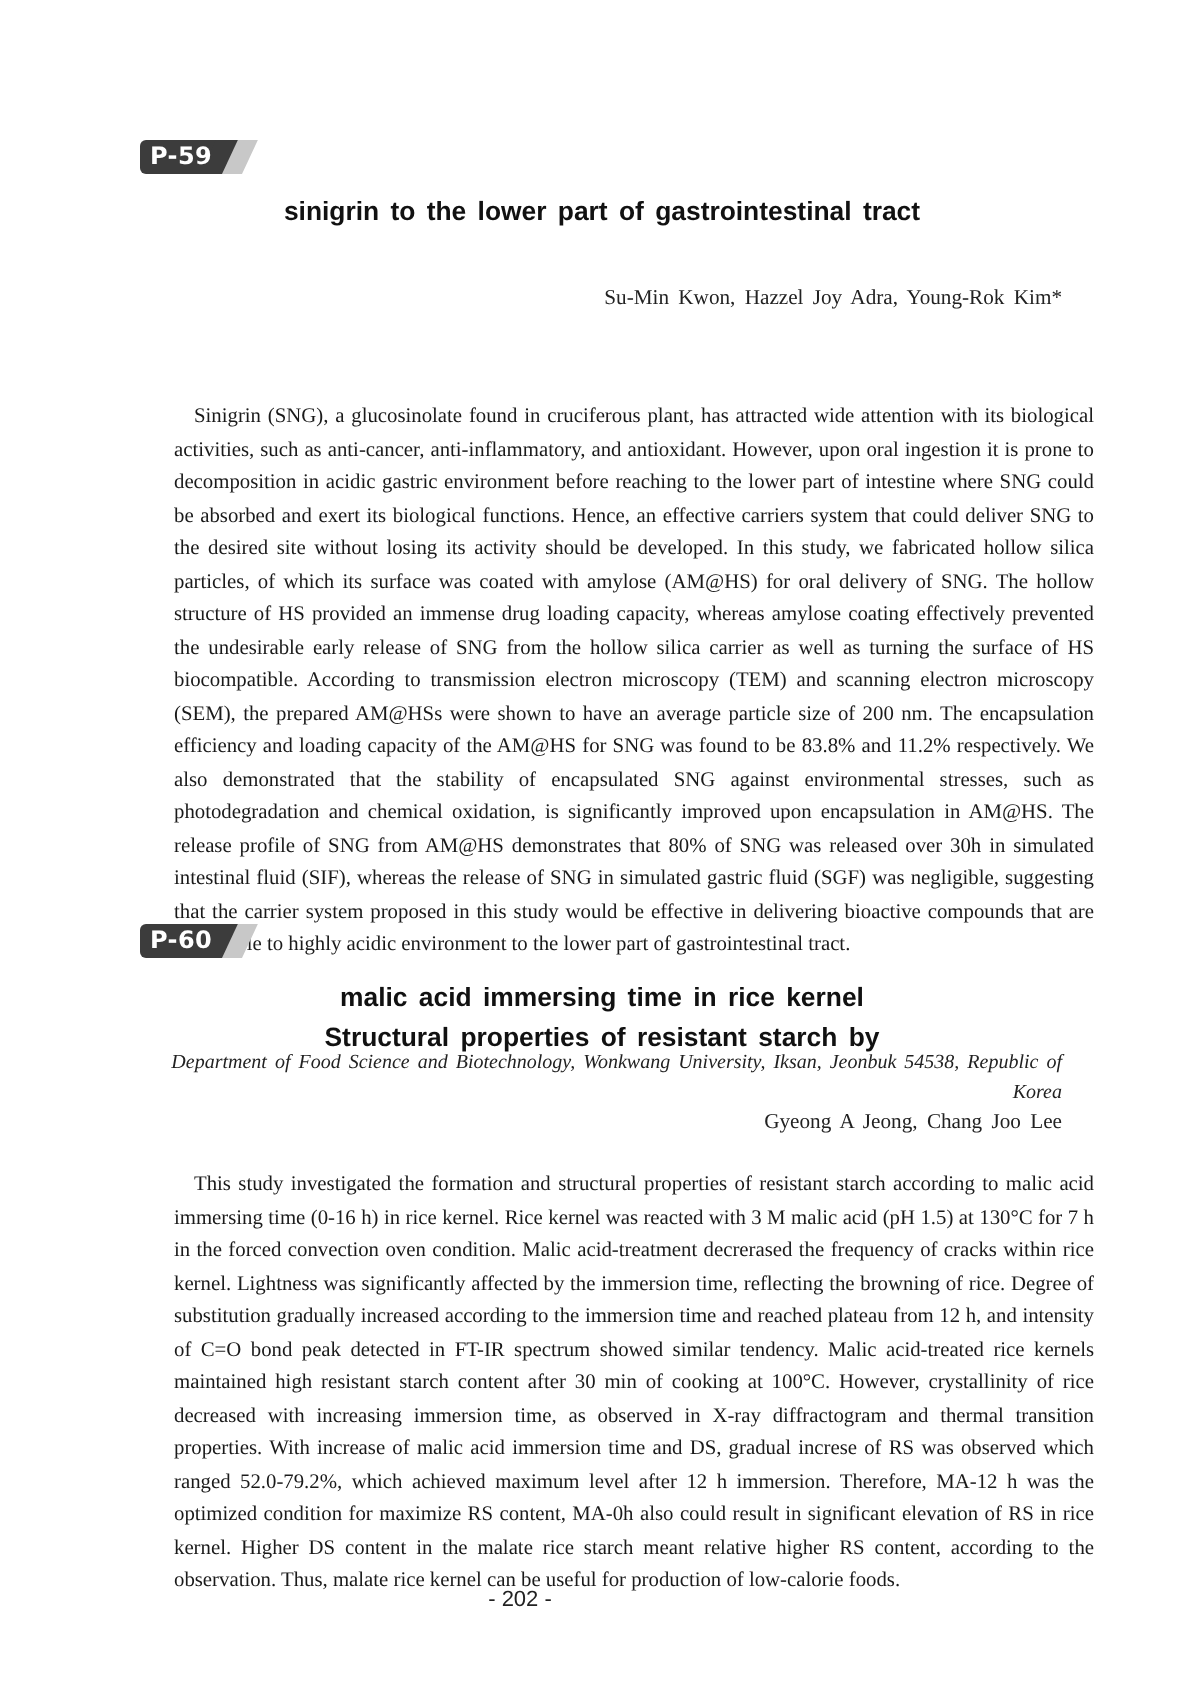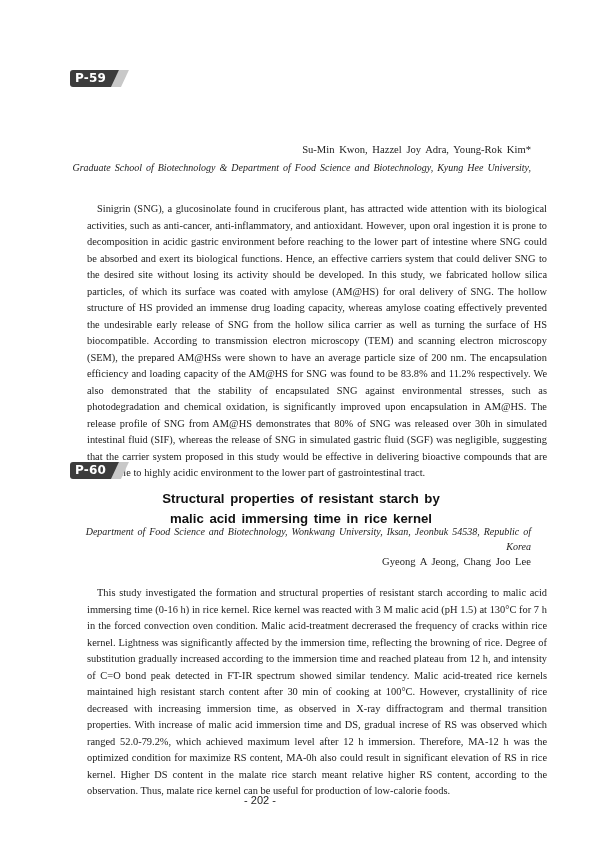--- a/index.html
+++ b/index.html
@@ -117,40 +117,40 @@
 <body>
 
 <div class="badge" style="top:70px;">
   <span class="badge-bg"></span>
   <span class="badge-slant"></span>
   <span class="badge-stripe"></span>
   <span class="badge-text">P-59</span>
 </div>
 
 <div class="title" style="top:96px;">
+  <div>sinigrin to the lower part of gastrointestinal tract</div>
 </div>
 
 <div class="authors" style="top:143px;">Su-Min Kwon, Hazzel Joy Adra, Young-Rok Kim*</div>
 
 <div class="affil" style="top:160px;">
-  <div>Graduate School of Biotechnology &amp; Department of Food Science and Biotechnology, Kyung Hee University,</div>
 </div>
 
 <p class="abstract" style="top:185px;">Sinigrin (SNG), a glucosinolate found in cruciferous plant, has attracted wide attention with its biological activities, such as anti-cancer, anti-inflammatory, and antioxidant. However, upon oral ingestion it is prone to decomposition in acidic gastric environment before reaching to the lower part of intestine where SNG could be absorbed and exert its biological functions. Hence, an effective carriers system that could deliver SNG to the desired site without losing its activity should be developed. In this study, we fabricated hollow silica particles, of which its surface was coated with amylose (AM@HS) for oral delivery of SNG. The hollow structure of HS provided an immense drug loading capacity, whereas amylose coating effectively prevented the undesirable early release of SNG from the hollow silica carrier as well as turning the surface of HS biocompatible. According to transmission electron microscopy (TEM) and scanning electron microscopy (SEM), the prepared AM@HSs were shown to have an average particle size of 200 nm. The encapsulation efficiency and loading capacity of the AM@HS for SNG was found to be 83.8% and 11.2% respectively. We also demonstrated that the stability of encapsulated SNG against environmental stresses, such as photodegradation and chemical oxidation, is significantly improved upon encapsulation in AM@HS. The release profile of SNG from AM@HS demonstrates that 80% of SNG was released over 30h in simulated intestinal fluid (SIF), whereas the release of SNG in simulated gastric fluid (SGF) was negligible, suggesting that the carrier system proposed in this study would be effective in delivering bioactive compounds that are vulnerable to highly acidic environment to the lower part of gastrointestinal tract.</p>
 
 <div class="badge" style="top:462px;">
   <span class="badge-bg"></span>
   <span class="badge-slant"></span>
   <span class="badge-stripe"></span>
   <span class="badge-text">P-60</span>
 </div>
 
 <div class="title" style="top:489px;">
+  <div>malic acid immersing time in rice kernel</div>
   <div>Structural properties of resistant starch by</div>
-  <div>malic acid immersing time in rice kernel</div>
 </div>
 
 <div class="authors" style="top:555px;">Gyeong A Jeong, Chang Joo Lee</div>
 
 <div class="affil" style="top:524px;font-style:italic;">
   <div>Department of Food Science and Biotechnology, Wonkwang University, Iksan, Jeonbuk 54538, Republic of Korea</div>
 </div>
 
 <p class="abstract" style="top:569px;">This study investigated the formation and structural properties of resistant starch according to malic acid immersing time (0-16 h) in rice kernel. Rice kernel was reacted with 3 M malic acid (pH 1.5) at 130°C for 7 h in the forced convection oven condition. Malic acid-treatment decrerased the frequency of cracks within rice kernel. Lightness was significantly affected by the immersion time, reflecting the browning of rice. Degree of substitution gradually increased according to the immersion time and reached plateau from 12 h, and intensity of C=O bond peak detected in FT-IR spectrum showed similar tendency. Malic acid-treated rice kernels maintained high resistant starch content after 30 min of cooking at 100°C. However, crystallinity of rice decreased with increasing immersion time, as observed in X-ray diffractogram and thermal transition properties. With increase of malic acid immersion time and DS, gradual increse of RS was observed which ranged 52.0-79.2%, which achieved maximum level after 12 h immersion. Therefore, MA-12 h was the optimized condition for maximize RS content, MA-0h also could result in significant elevation of RS in rice kernel. Higher DS content in the malate rice starch meant relative higher RS content, according to the observation. Thus, malate rice kernel can be useful for production of low-calorie foods.</p>
 

